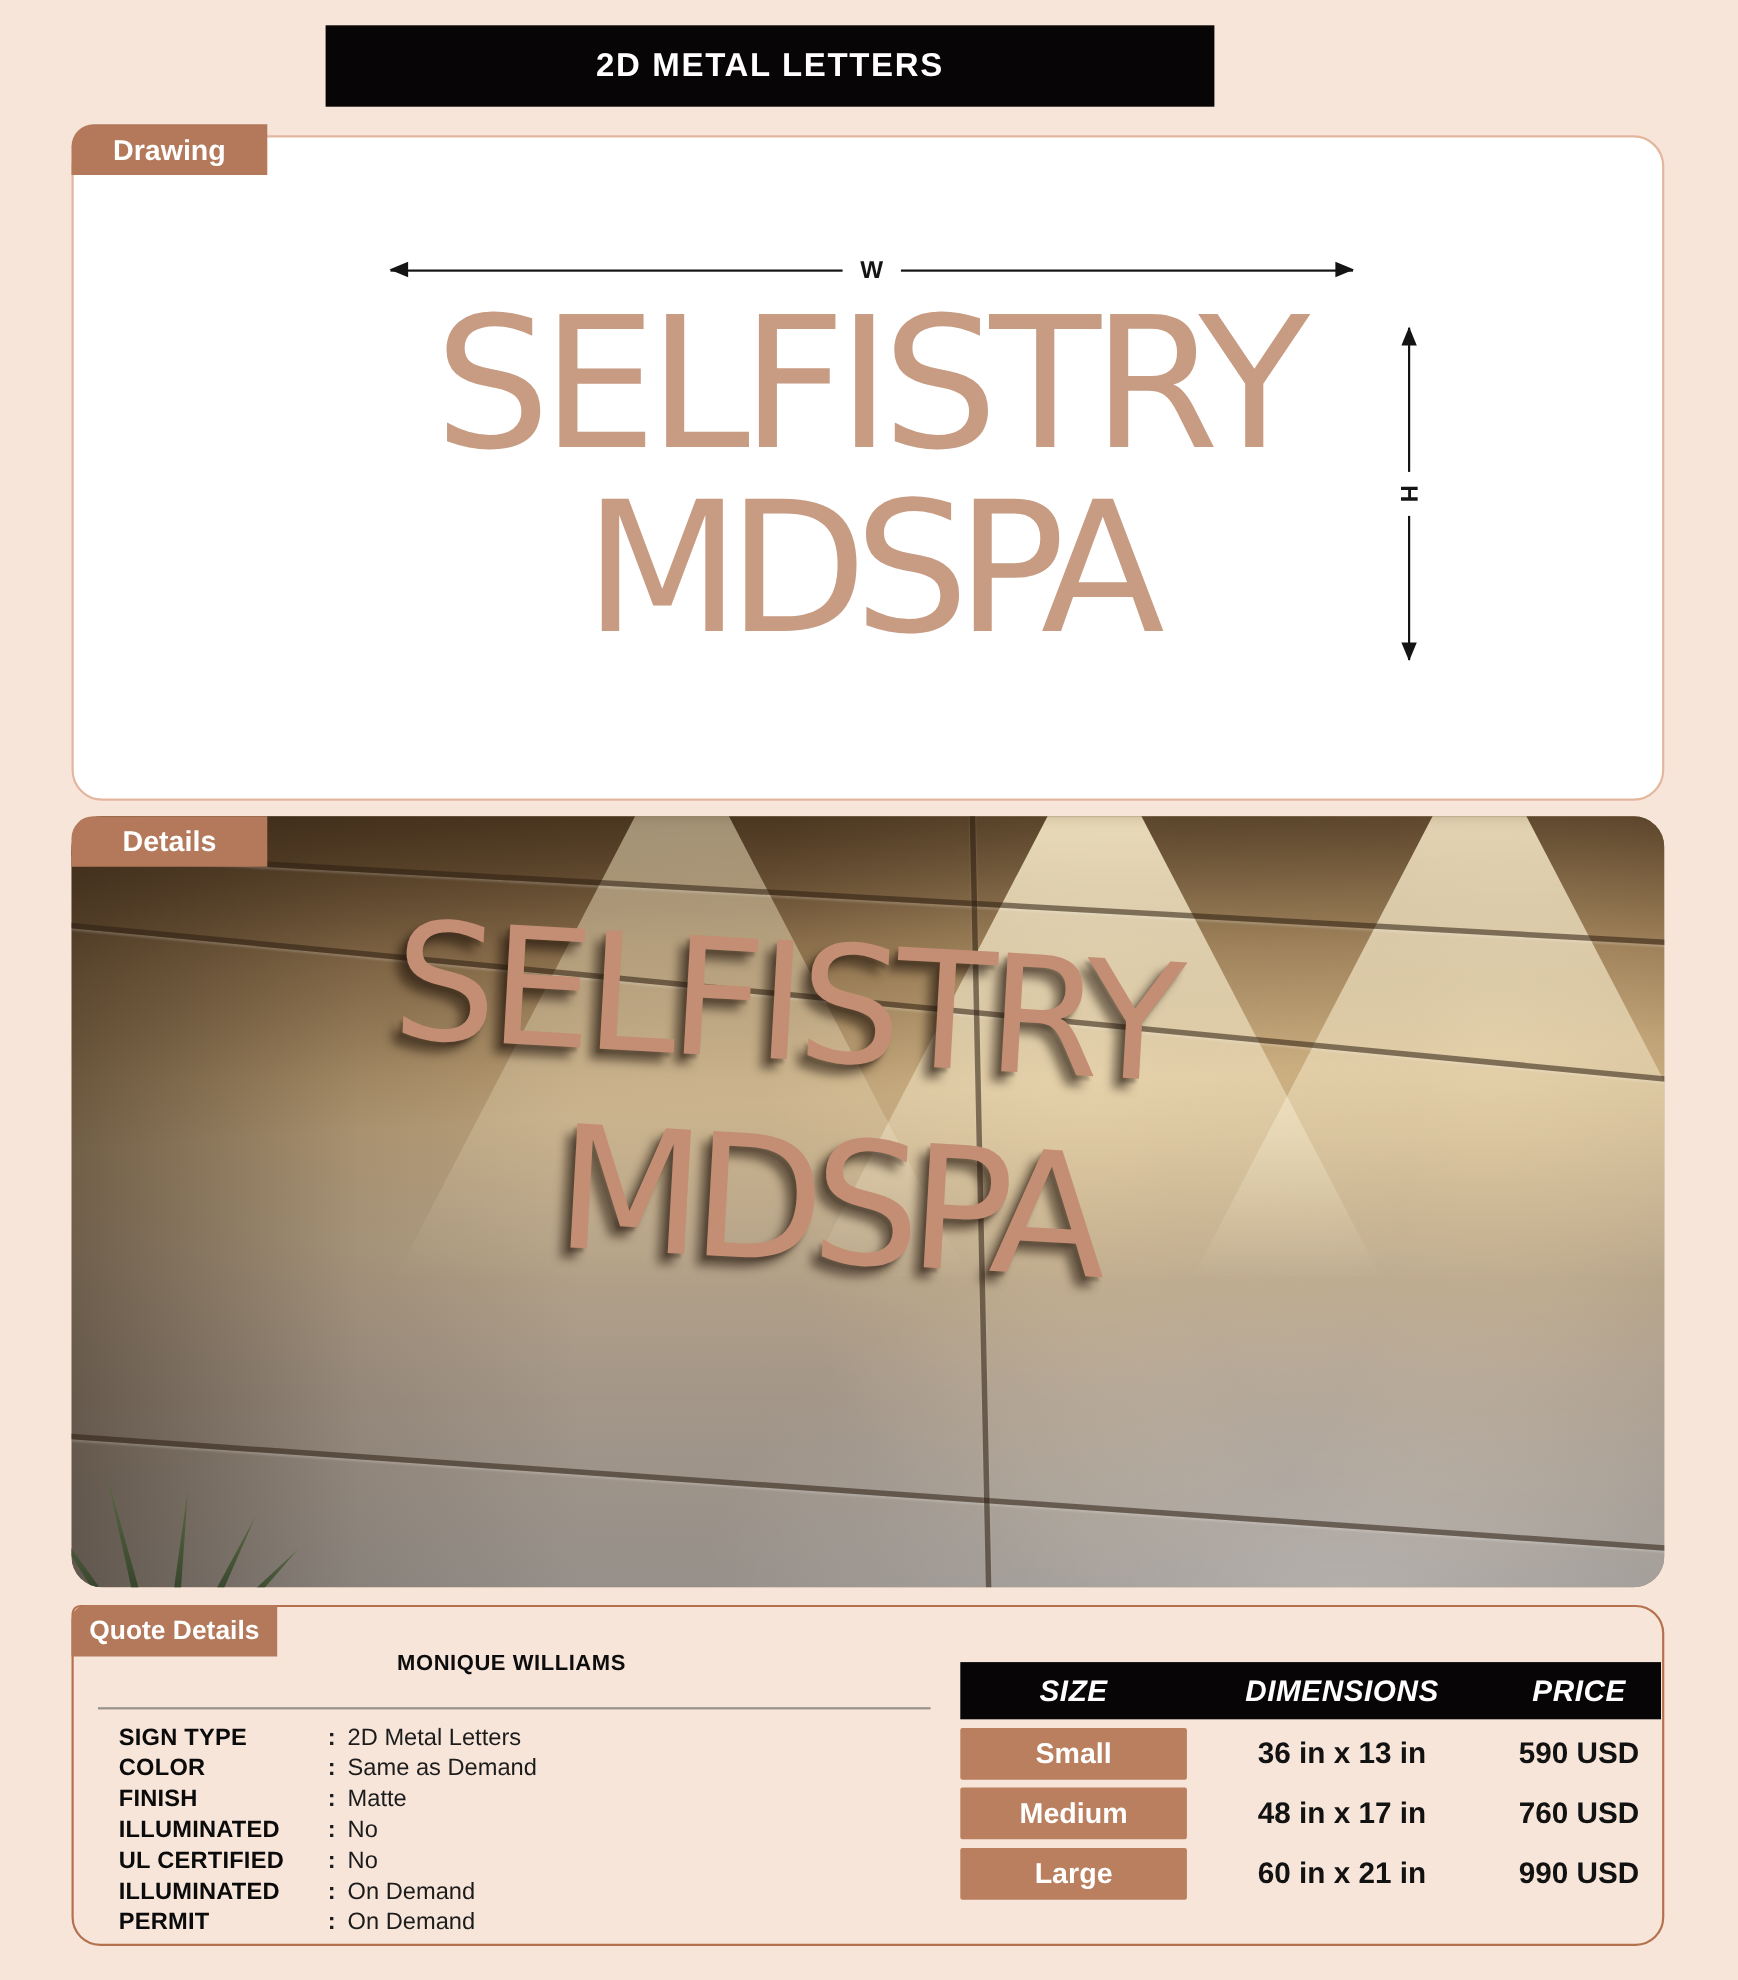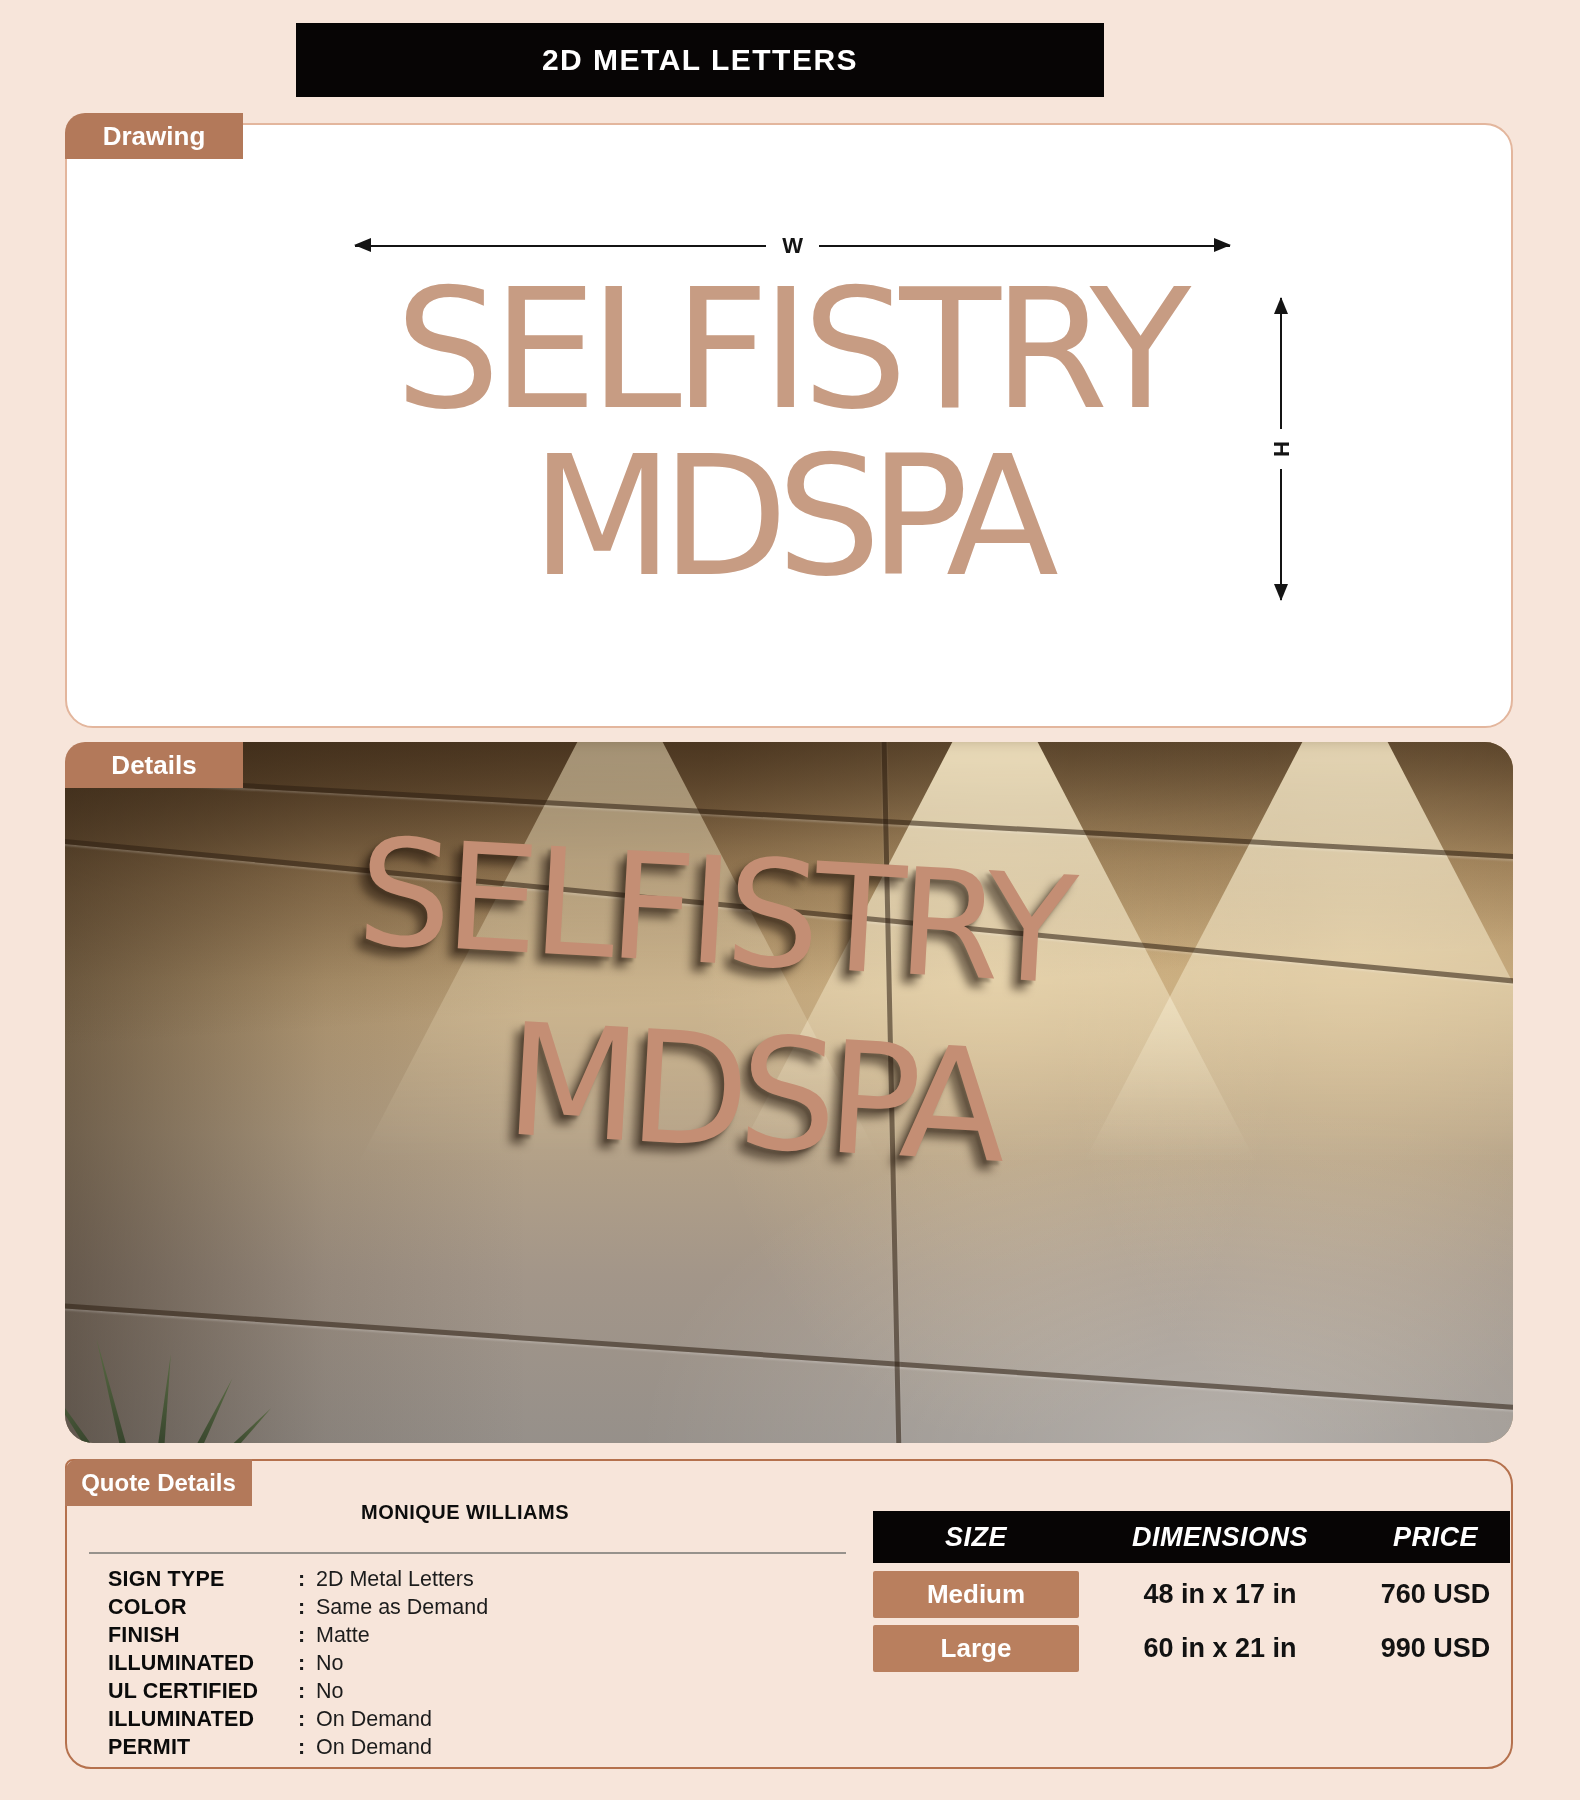--- a/index.html
+++ b/index.html
@@ -201,20 +201,25 @@
       </div>
     </div>
 
     <div class="pricing">
       <div class="p-row p-head">
         <div>SIZE</div>
         <div>DIMENSIONS</div>
         <div>PRICE</div>
       </div>
       <div class="p-row p-data">
+        <div class="chip">Small</div>
+        <div class="cell">36 in x 13 in</div>
+        <div class="cell">590 USD</div>
+      </div>
+      <div class="p-row p-data">
         <div class="chip">Medium</div>
         <div class="cell">48 in x 17 in</div>
         <div class="cell">760 USD</div>
       </div>
       <div class="p-row p-data">
         <div class="chip">Large</div>
         <div class="cell">60 in x 21 in</div>
         <div class="cell">990 USD</div>
       </div>
     </div>

